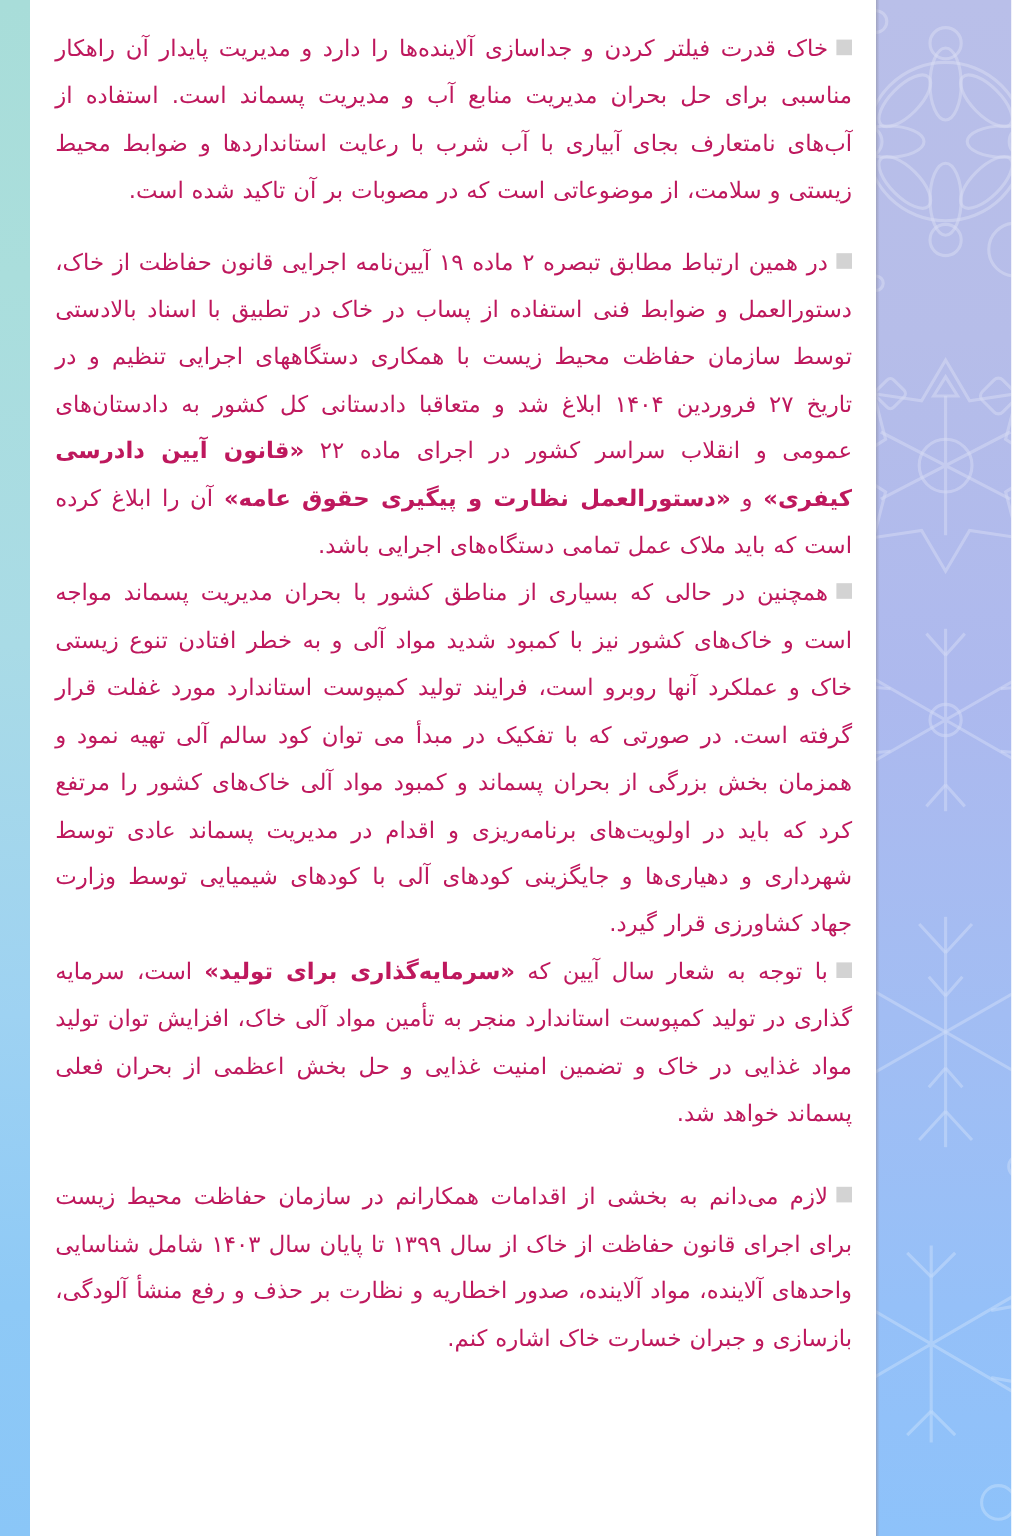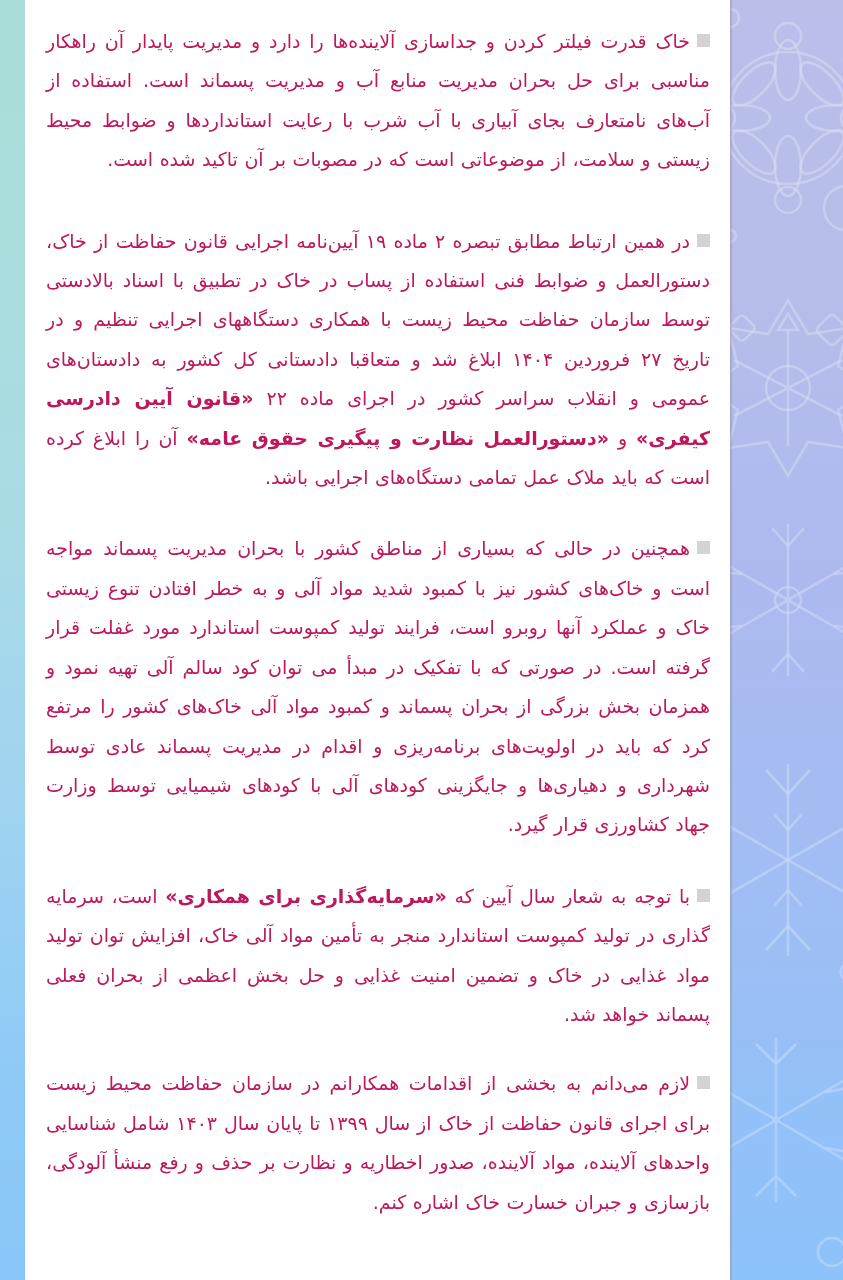--- a/index.html
+++ b/index.html
@@ -88,22 +88,22 @@
   .para {
     color: #be185d;
     font-size: 19px;
     line-height: 39.4px;
     margin: 0;
     padding: 0 18px 0 18px;
     font-weight: 400;
     letter-spacing: 0;
     word-spacing: .5px;
   }
-  .para.gap-xl  { margin-top: 42px; }
-  .para.gap-lg  { margin-top: 32px; }
+  .para.gap-xl  { margin-top: 20px; }
+  .para.gap-lg  { }
   .para.gap-md  { margin-top: 30px; }
   .para.first   { margin-top: 22px; }
 
   .bullet-sq {
     display: inline-block;
     width: 13px;
     height: 13px;
     background: #d3d3d3;
     vertical-align: 1px;
     margin-left: 7px;
@@ -221,21 +221,21 @@
 
     <p class="para gap-xl">
       <span class="bullet-sq"></span><span>در همین ارتباط مطابق تبصره ۲ ماده ۱۹ آیین‌نامه اجرایی قانون حفاظت از خاک، دستورالعمل و ضوابط فنی استفاده از پساب در خاک در تطبیق با اسناد بالادستی توسط سازمان حفاظت محیط زیست با همکاری دستگاههای اجرایی تنظیم و در تاریخ ۲۷ فروردین ۱۴۰۴ ابلاغ شد و متعاقبا دادستانی کل کشور به دادستان‌های عمومی و انقلاب سراسر کشور در اجرای ماده ۲۲ </span><span class="q">«قانون آیین دادرسی کیفری»</span><span> و </span><span class="q">«دستورالعمل نظارت و پیگیری حقوق عامه»</span><span> آن را ابلاغ کرده است که باید ملاک عمل تمامی دستگاه‌های اجرایی باشد.</span>
     </p>
 
     <p class="para gap-lg">
       <span class="bullet-sq"></span><span>همچنین در حالی که بسیاری از مناطق کشور با بحران مدیریت پسماند مواجه است و خاک‌های کشور نیز با کمبود شدید مواد آلی و به خطر افتادن تنوع زیستی خاک و عملکرد آنها روبرو است، فرایند تولید کمپوست استاندارد مورد غفلت قرار گرفته است. در صورتی که با تفکیک در مبدأ می توان کود سالم آلی تهیه نمود و همزمان بخش بزرگی از بحران پسماند و کمبود مواد آلی خاک‌های کشور را مرتفع کرد که باید در اولویت‌های برنامه‌ریزی و اقدام در مدیریت پسماند عادی توسط شهرداری و دهیاری‌ها و جایگزینی کودهای آلی با کودهای شیمیایی توسط وزارت جهاد کشاورزی قرار گیرد.</span>
     </p>
 
     <p class="para gap-lg">
-      <span class="bullet-sq"></span><span>با توجه به شعار سال آیین که </span><span class="q">«سرمایه‌گذاری برای همکاری»</span><span> است، سرمایه گذاری در تولید کمپوست استاندارد منجر به تأمین مواد آلی خاک، افزایش توان تولید مواد غذایی در خاک و تضمین امنیت غذایی و حل بخش اعظمی از بحران فعلی پسماند خواهد شد.</span>
+      <span class="bullet-sq"></span><span>با توجه به شعار سال آیین که </span><span class="q">«سرمایه‌گذاری برای تولید»</span><span> است، سرمایه گذاری در تولید کمپوست استاندارد منجر به تأمین مواد آلی خاک، افزایش توان تولید مواد غذایی در خاک و تضمین امنیت غذایی و حل بخش اعظمی از بحران فعلی پسماند خواهد شد.</span>
     </p>
 
     <p class="para gap-md">
       <span class="bullet-sq"></span><span>لازم می‌دانم به بخشی از اقدامات همکارانم در سازمان حفاظت محیط زیست برای اجرای قانون حفاظت از خاک از سال ۱۳۹۹ تا پایان سال ۱۴۰۳ شامل شناسایی واحدهای آلاینده، مواد آلاینده، صدور اخطاریه و نظارت بر حذف و رفع منشأ آلودگی، بازسازی و جبران خسارت خاک اشاره کنم.</span>
     </p>
 
   </div>
 </div>
 
 </body></html>

